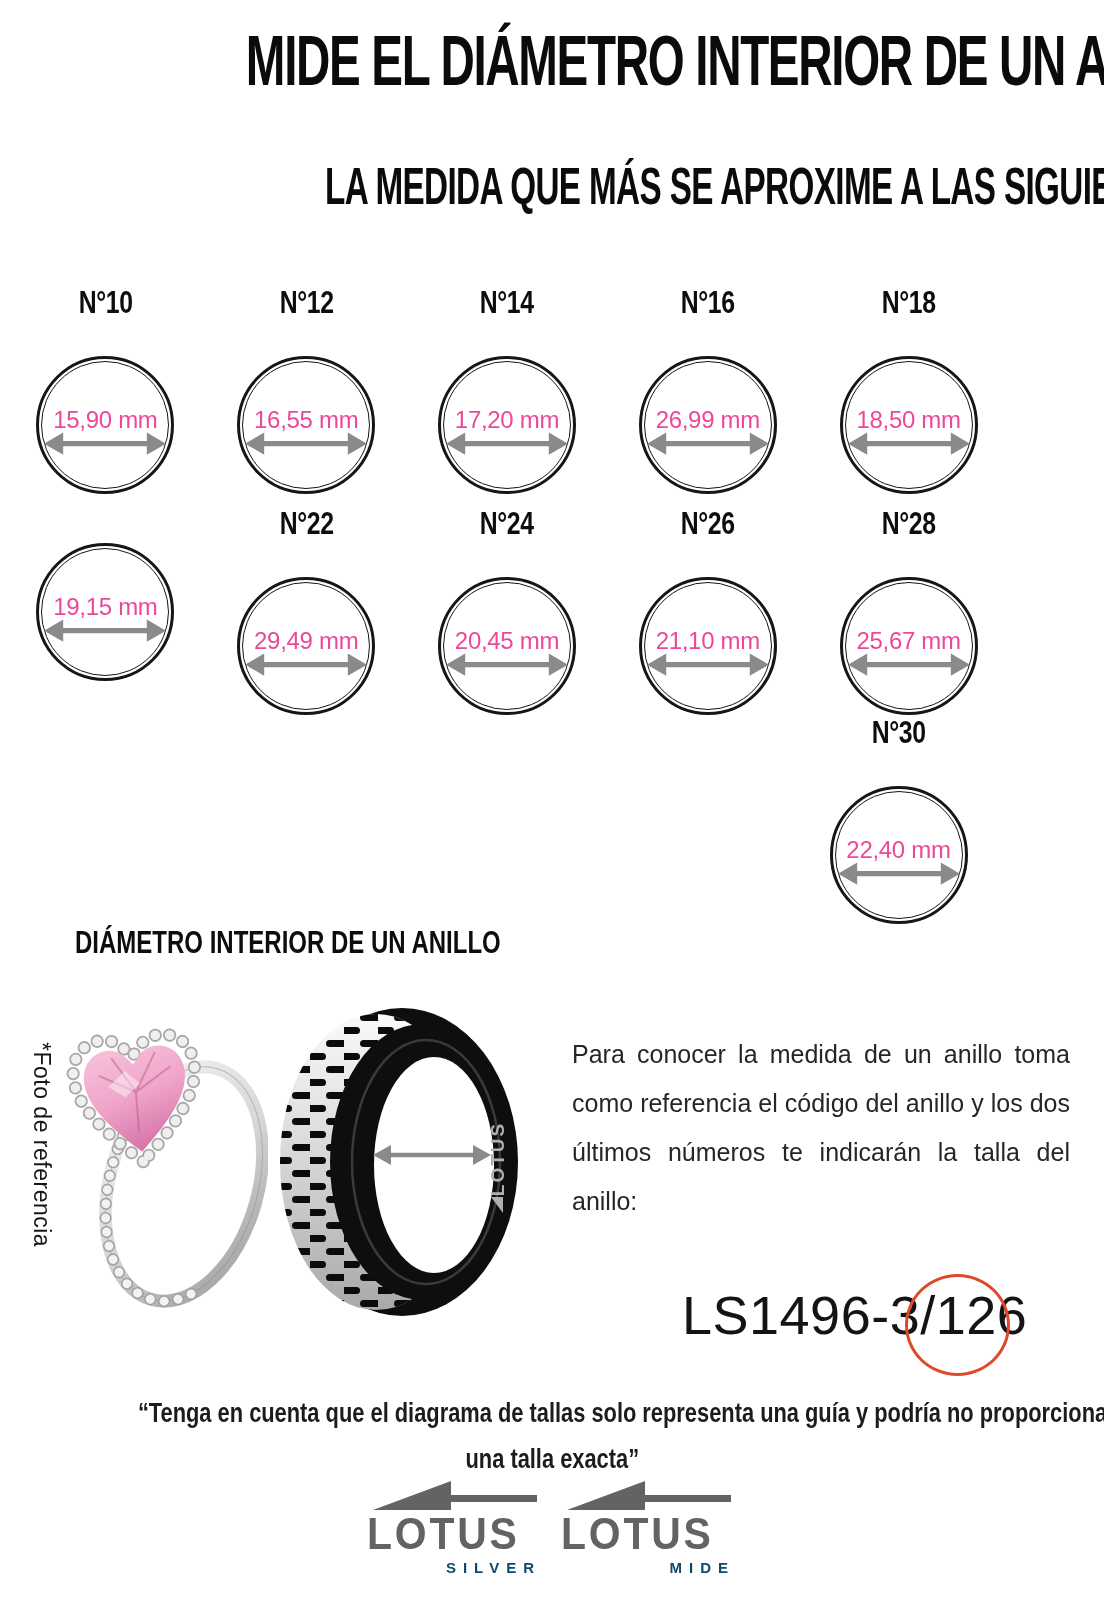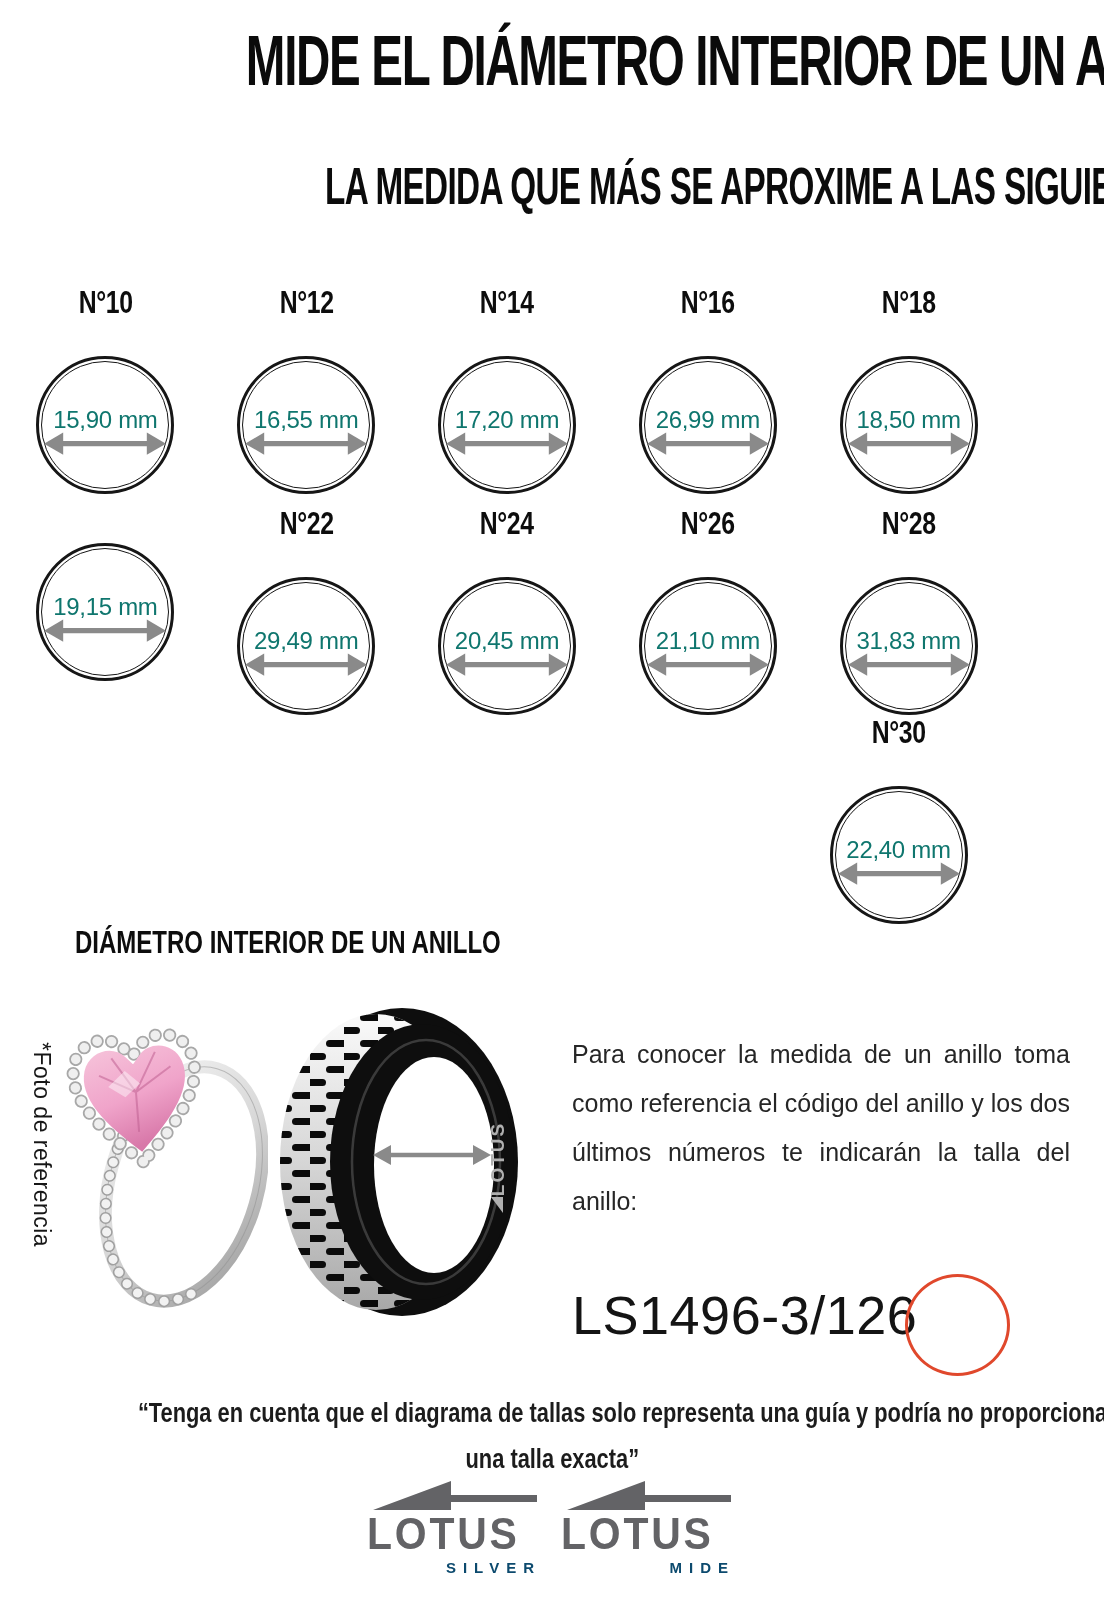--- a/index.html
+++ b/index.html
@@ -20,36 +20,36 @@
   .row2{top:499px;}
   .row3{top:708px;justify-content:flex-end;}
   .cell{flex:1;text-align:center;}
   .row3 .cell{flex:0 0 221px;}
   .size-label{height:34px;line-height:34px;}
   .size-label span{display:inline-block;font-weight:bold;font-size:31px;letter-spacing:-0.5px;
                    transform:scaleX(0.8);transform-origin:center;color:#0d0d0d;}
   .circle{position:relative;width:132px;height:132px;margin:36px auto 0;
           border:3px solid #161616;border-radius:50%;background:#fff;}
   .circle::before{content:"";position:absolute;inset:2px;border:1.6px solid #161616;border-radius:50%;}
-  .mm-label{position:absolute;left:0;right:0;top:47px;font-size:24px;color:#0f766e;letter-spacing:-0.3px;}
+  .mm-label{position:absolute;left:0;right:0;top:47px;font-size:24px;color:#ec4899;letter-spacing:-0.3px;}
   .dia-arrow{position:absolute;inset:0;width:100%;height:100%;}
 
   
   .section-heading-wrap{position:absolute;left:75px;top:924px;}
   .section-heading{display:inline-block;white-space:nowrap;font-weight:bold;font-size:32px;
                    transform:scaleX(0.75);transform-origin:left center;color:#0d0d0d;}
   .photo-caption{position:absolute;left:28px;top:1042px;height:268px;writing-mode:vertical-rl;
                  font-size:23px;color:#161616;letter-spacing:0.5px;}
   .ring-photo-left{position:absolute;left:62px;top:992px;}
   .ring-photo-right{position:absolute;left:276px;top:998px;}
 
   .paragraph{position:absolute;left:572px;top:1030px;width:498px;font-size:25px;line-height:49px;
              text-align:justify;color:#262626;}
   .code-row{position:absolute;left:572px;top:1284px;width:498px;}
-  .ring-code{font-size:54px;color:#141414;letter-spacing:0.5px;}
+  .ring-code{font-size:54px;color:#141414;margin-left:110px;letter-spacing:0.5px;}
   .red-circle{position:absolute;left:333px;top:-10px;width:99px;height:96px;
               border:3.5px solid #e0482c;border-radius:50%;}
 
   
   .disclaimer{position:absolute;top:1392px;left:0;width:100%;text-align:center;line-height:42px;}
   .disclaimer .line{white-space:nowrap;}
   .disclaimer .line span{display:inline-block;white-space:nowrap;font-weight:bold;font-size:28px;
                          transform:scaleX(0.78);transform-origin:center;color:#1c1c1c;}
 
   
@@ -172,21 +172,21 @@
         <svg class="dia-arrow" viewBox="0 0 131 131">
             <line x1="21" y1="84" x2="110" y2="84" stroke="#8a8a8a" stroke-width="5"></line>
             <polygon points="5,84 24,73 24,95" fill="#8a8a8a"></polygon>
             <polygon points="126,84 107,73 107,95" fill="#8a8a8a"></polygon>
           </svg>
       </div>
     </div>
     <div class="cell">
       <div class="size-label"><span>N°28</span></div>
       <div class="circle">
-        <div class="mm-label">31,83 mm</div>
+        <div class="mm-label">25,67 mm</div>
         <svg class="dia-arrow" viewBox="0 0 131 131">
             <line x1="21" y1="84" x2="110" y2="84" stroke="#8a8a8a" stroke-width="5"></line>
             <polygon points="5,84 24,73 24,95" fill="#8a8a8a"></polygon>
             <polygon points="126,84 107,73 107,95" fill="#8a8a8a"></polygon>
           </svg>
       </div>
     </div>
   </div>
 
   <div class="size-row row3">

